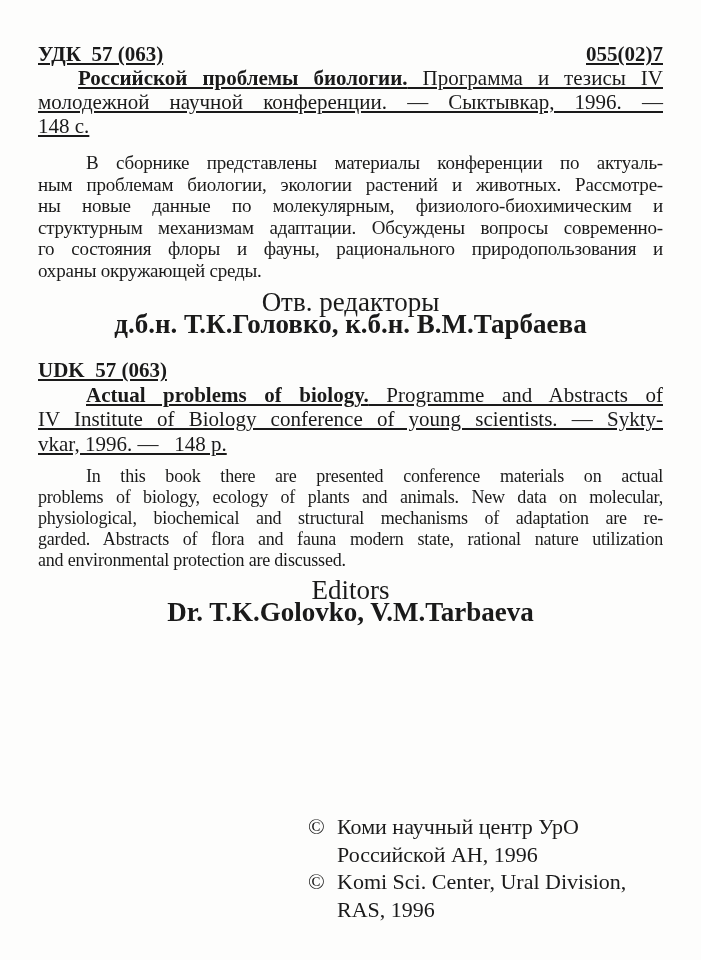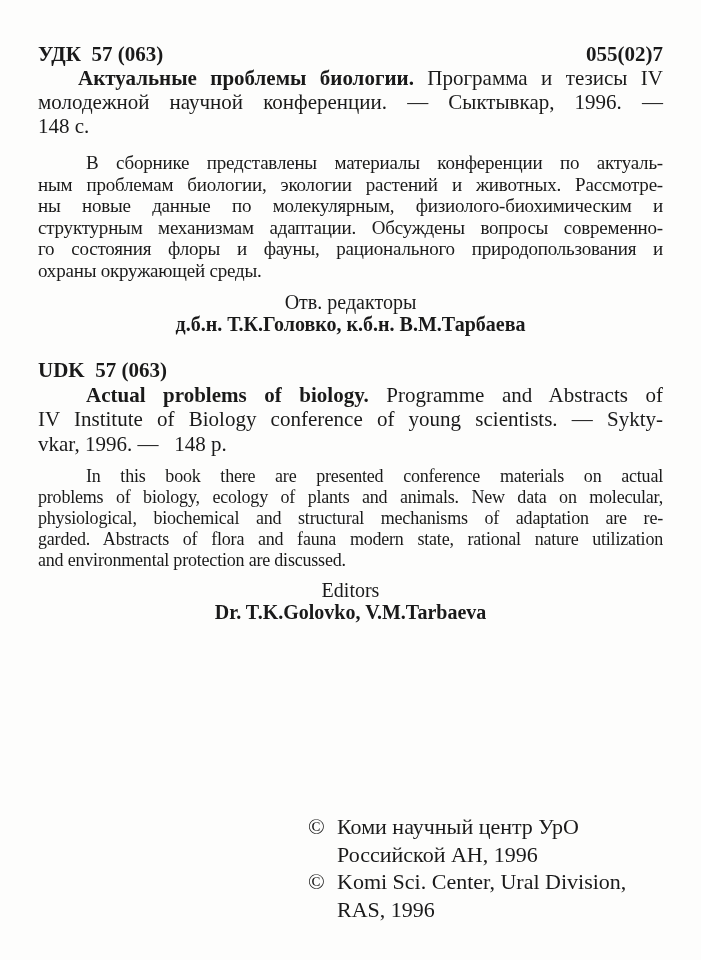--- a/index.html
+++ b/index.html
@@ -17,33 +17,33 @@
     overflow: hidden;
     box-sizing: border-box;
     padding: 42px 38px 0 38px;
   }
   .pre { white-space: pre-wrap; }
   .b { font-weight: bold; }
   .bi { font-weight: bold; }
   .center { text-align: center; }
 
   
-  .biblio { font-size: 21px; line-height: 24px; }
+  .biblio { font-size: 21px; line-height: 24px; text-decoration: underline; }
   .biblio .flex-line { display: flex; justify-content: space-between; }
   .jfull { text-align: justify; text-align-last: justify; }
   .indent40 { text-indent: 40px; }
   .indent48 { text-indent: 48px; }
 
   
   .abstract { font-size: 19px; line-height: 21.5px; letter-spacing: -0.2px; }
   .abstract-ru { margin-top: 14px; }
   .abstract-en { margin-top: 10px; font-size: 18px; line-height: 21px; }
 
   
-  .editors { font-size: 20px; line-height: 22px; }
+  .editors { font-size: 27px; line-height: 22px; }
   .editors-ru { margin-top: 10px; }
   .editors-en { margin-top: 8px; }
 
   .en-biblio { margin-top: 23px; }
   .biblio-en-lines { line-height: 24.5px; }
 
   
   .copyright {
     margin-top: 190px;
     margin-left: 270px;
@@ -57,21 +57,21 @@
 </head>
 <body>
 
 <div class="page">
 
   <div class="biblio">
     <div class="flex-line">
       <span class="b pre">УДК  57 (063)</span>
       <span class="b">055(02)7</span>
     </div>
-    <div class="jfull indent40"><span class="b">Актуальные проблемы биологии.</span><span> Программа и тезисы IV</span></div>
+    <div class="jfull indent40"><span class="b">Российской проблемы биологии.</span><span> Программа и тезисы IV</span></div>
     <div class="jfull">молодежной научной конференции. — Сыктывкар, 1996. —</div>
     <div>148 с.</div>
   </div>
 
   <div class="abstract abstract-ru">
     <div class="jfull indent48">В сборнике представлены материалы конференции по актуаль-</div>
     <div class="jfull">ным проблемам биологии, экологии растений и животных. Рассмотре-</div>
     <div class="jfull">ны новые данные по молекулярным, физиолого-биохимическим и</div>
     <div class="jfull">структурным механизмам адаптации. Обсуждены вопросы современно-</div>
     <div class="jfull">го состояния флоры и фауны, рационального природопользования и</div>

